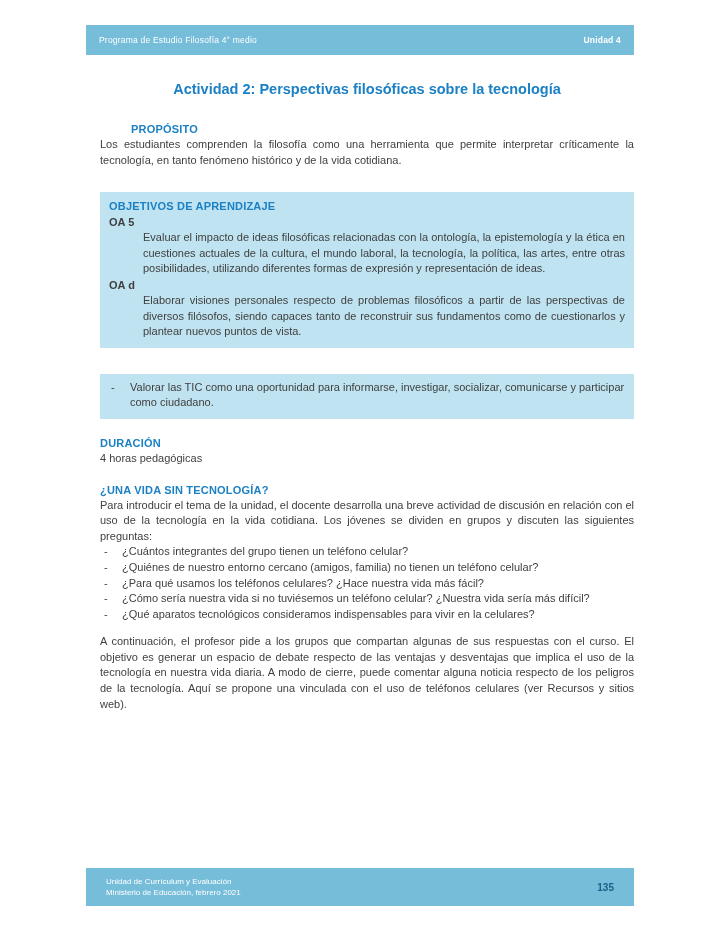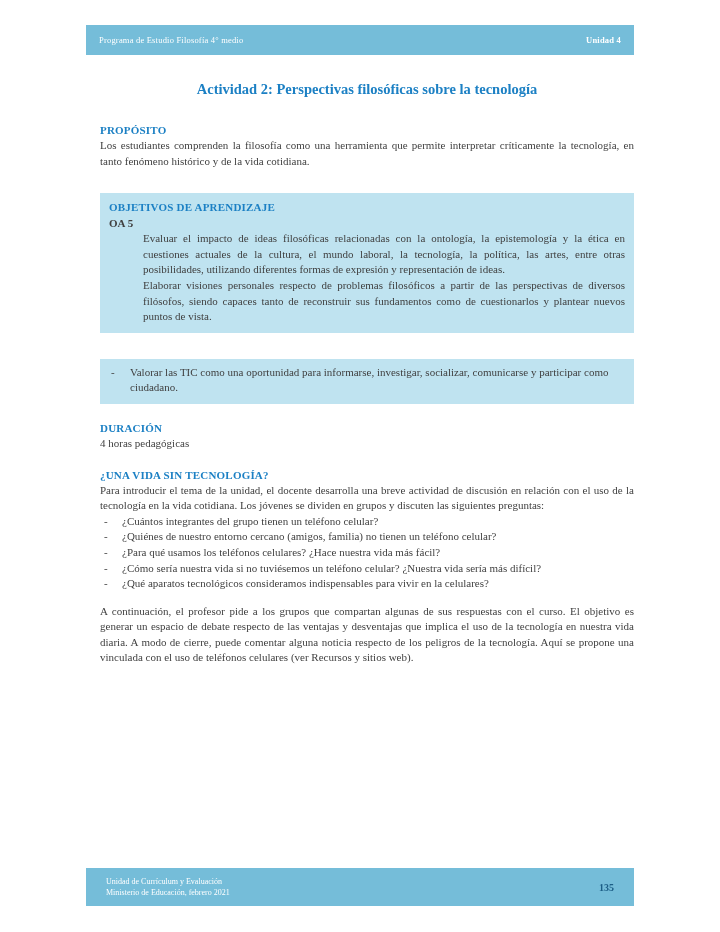--- a/index.html
+++ b/index.html
@@ -3,21 +3,21 @@
 <meta charset="utf-8">
 <style>
   * { margin: 0; padding: 0; box-sizing: border-box; }
   html, body { background: #ffffff; }
   .page {
     position: relative;
     width: 720px;
     height: 932px;
     margin: 0 auto;
     background: #ffffff;
-    font-family: Liberation Serif, serif;
+    font-family: Liberation Sans, sans-serif;
     color: #3f3f3f;
     overflow: hidden;
   }
   
   .topbar {
     position: absolute;
     top: 25px; left: 86px; right: 86px;
     height: 30px;
     background: #75bdd9;
     color: #ffffff;
@@ -43,21 +43,21 @@
     color: #1c80c4;
     font-size: 14.5px;
     font-weight: bold;
   }
   .sec-heading {
     color: #1c80c4;
     font-size: 11px;
     font-weight: bold;
     letter-spacing: 0.2px;
   }
-  .mt-proposito   { margin-top: 26px; }
+  .mt-proposito   { margin-top: 26px; margin-left: 31px; }
   .mt-duracion    { margin-top: 18px; }
   .mt-desarrollo  { margin-top: 25px; }
   .mt-vida        { margin-top: 17px; }
 
   .body-text {
     font-size: 11px;
     line-height: 15.6px;
     text-align: justify;
     margin-top: 2px;
   }
@@ -140,20 +140,21 @@
 
     <div class="doc-title">Actividad 2: Perspectivas filosóficas sobre la tecnología</div>
 
     <div class="sec-heading mt-proposito">PROPÓSITO</div>
     <p class="body-text">Los estudiantes comprenden la filosofía como una herramienta que permite interpretar críticamente la tecnología, en tanto fenómeno histórico y de la vida cotidiana.</p>
 
     <div class="bluebox">
       <div class="box-heading">OBJETIVOS DE APRENDIZAJE</div>
       <div class="oa-label">OA 5</div>
       <p class="box-para">Evaluar el impacto de ideas filosóficas relacionadas con la ontología, la epistemología y la ética en cuestiones actuales de la cultura, el mundo laboral, la tecnología, la política, las artes, entre otras posibilidades, utilizando diferentes formas de expresión y representación de ideas.</p>
+      <div class="oa-label">OA d</div>
       <p class="box-para">Elaborar visiones personales respecto de problemas filosóficos a partir de las perspectivas de diversos filósofos, siendo capaces tanto de reconstruir sus fundamentos como de cuestionarlos y plantear nuevos puntos de vista.</p>
     </div>
 
     <div class="bluebox actitudes">
       <div class="dash-item">
         <span class="dash">-</span>
         <span class="dash-text">Valorar las TIC como una oportunidad para informarse, investigar, socializar, comunicarse y participar como ciudadano.</span>
       </div>
     </div>
 

